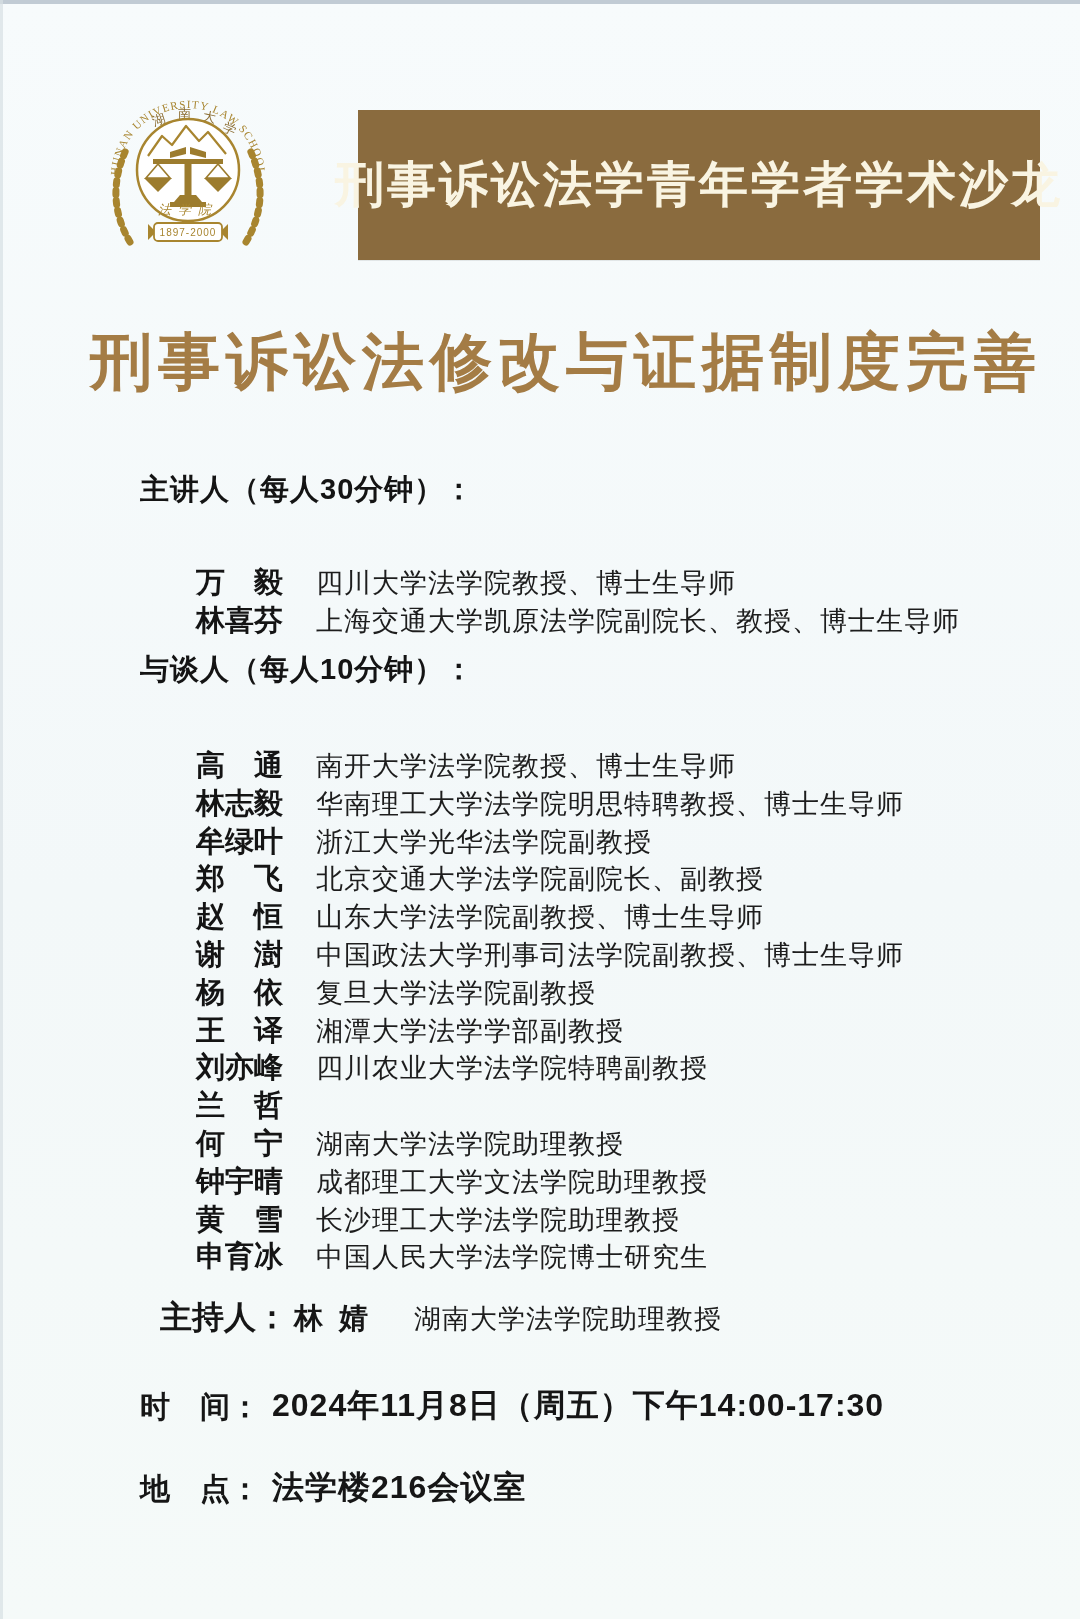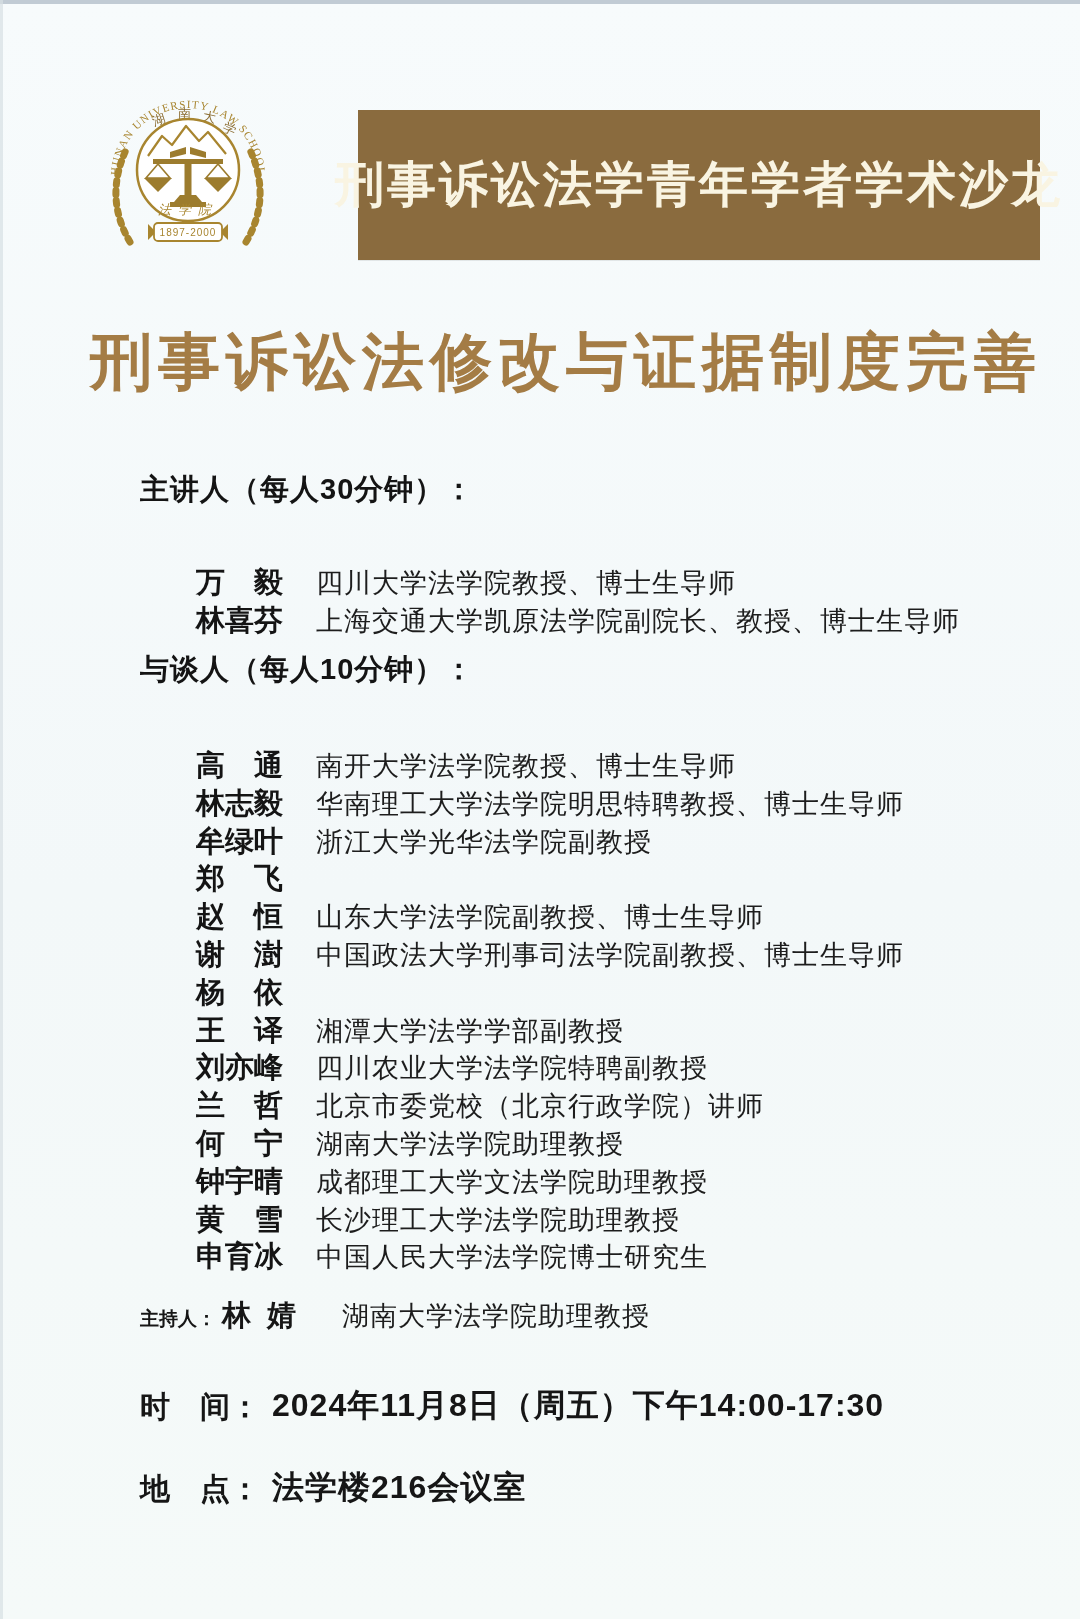--- a/index.html
+++ b/index.html
@@ -38,21 +38,21 @@
   .row{position:absolute;left:196px;display:flex;align-items:baseline;white-space:nowrap;margin-top:28px;}
   .row .name{
     display:inline-block;min-width:92px;font-size:29px;font-weight:bold;color:#141414;
   }
   .row .desc{
     margin-left:28px;font-size:27px;color:#1d1d1d;
     font-family:"Liberation Serif","DejaVu Serif",serif;letter-spacing:1px;
   }
 
   .host-line{position:absolute;left:140px;top:1296px;display:flex;align-items:baseline;white-space:nowrap;}
-  .host-line .label{font-size:19px;font-weight:bold;}
+  .host-line .label{font-size:32px;font-weight:bold;margin-left:20px;}
   .host-line .hname{font-size:29px;font-weight:bold;margin-left:6px;letter-spacing:4px;}
   .host-line .hdesc{
     margin-left:42px;font-size:27px;color:#1d1d1d;
     font-family:"Liberation Serif","DejaVu Serif",serif;letter-spacing:1px;
   }
 
   .info-line{position:absolute;left:140px;display:flex;align-items:flex-end;white-space:nowrap;}
   .info-line .label{font-size:30px;font-weight:bold;}
   .info-line .value{font-size:32px;font-weight:bold;margin-left:12px;letter-spacing:1px;}
   .info-line.time{top:1384px;}
@@ -133,43 +133,44 @@
   <div class="row" style="top:756px">
     <span class="name">林志毅</span>
     <span class="desc">华南理工大学法学院明思特聘教授、博士生导师</span>
   </div>
   <div class="row" style="top:794px">
     <span class="name">牟绿叶</span>
     <span class="desc">浙江大学光华法学院副教授</span>
   </div>
   <div class="row" style="top:831px">
     <span class="name">郑　飞</span>
+    <span class="desc">北京交通大学法学院副院长、副教授</span>
   </div>
   <div class="row" style="top:907px">
     <span class="name">谢　澍</span>
     <span class="desc">中国政法大学刑事司法学院副教授、博士生导师</span>
   </div>
   <div class="row" style="top:869px">
     <span class="name">赵　恒</span>
     <span class="desc">山东大学法学院副教授、博士生导师</span>
   </div>
   <div class="row" style="top:945px">
     <span class="name">杨　依</span>
+    <span class="desc">复旦大学法学院副教授</span>
   </div>
   <div class="row" style="top:983px">
     <span class="name">王　译</span>
     <span class="desc">湘潭大学法学学部副教授</span>
   </div>
   <div class="row" style="top:1020px">
     <span class="name">刘亦峰</span>
     <span class="desc">四川农业大学法学院特聘副教授</span>
   </div>
   <div class="row" style="top:1058px">
     <span class="name">兰　哲</span>
-    <span class="desc">北京市委党校（北京行政学院）讲师</span>
   </div>
   <div class="row" style="top:1096px">
     <span class="name">何　宁</span>
     <span class="desc">湖南大学法学院助理教授</span>
   </div>
   <div class="row" style="top:1134px">
     <span class="name">钟宇晴</span>
     <span class="desc">成都理工大学文法学院助理教授</span>
   </div>
   <div class="row" style="top:1172px">

